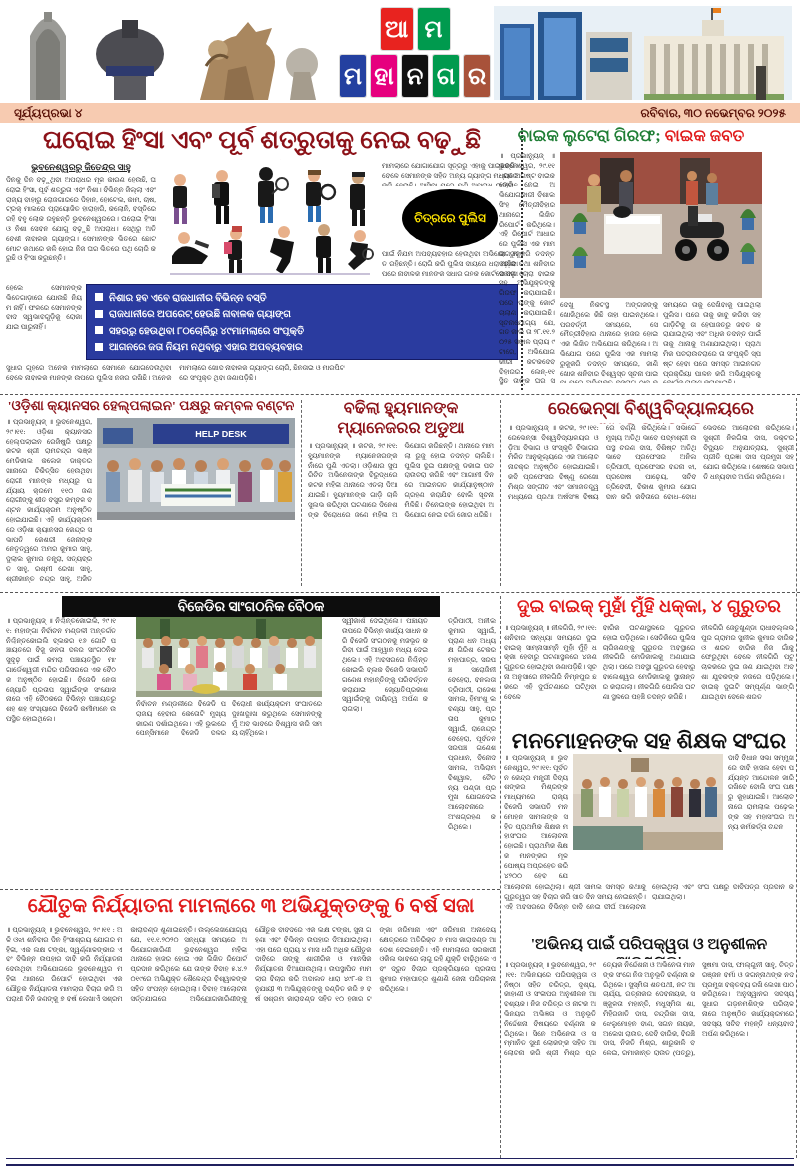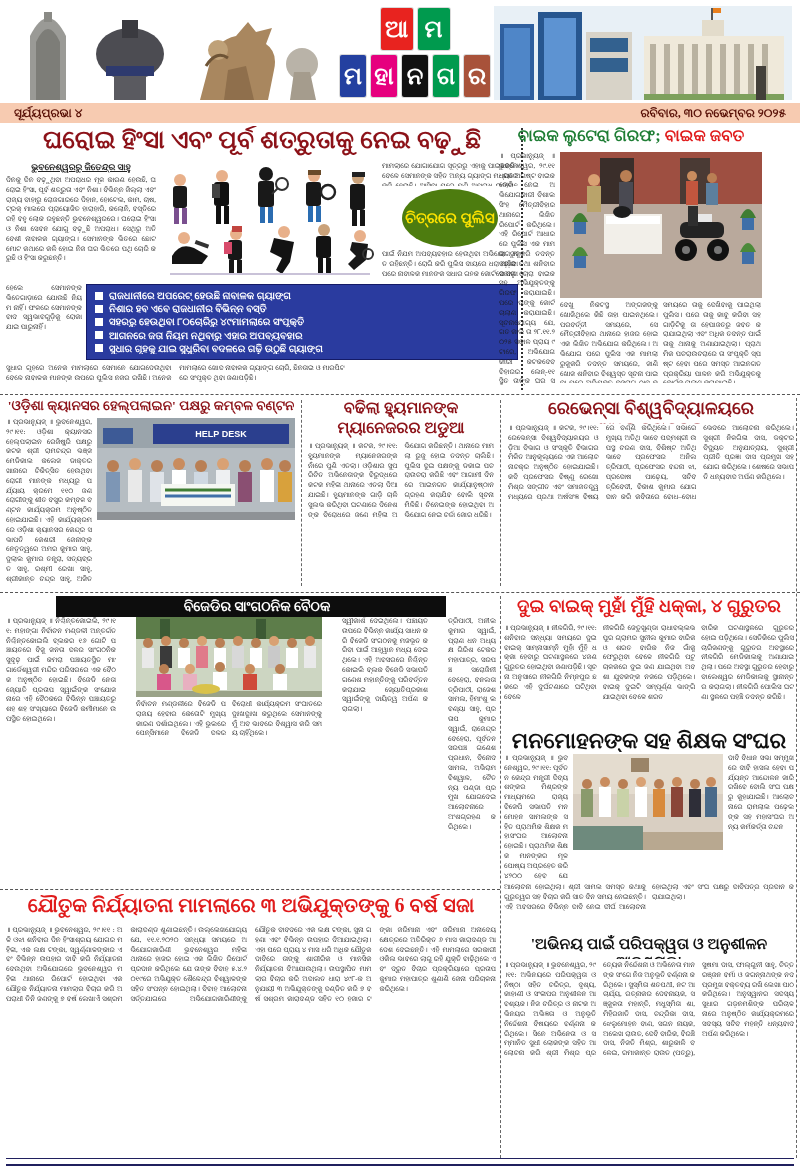--- a/index.html
+++ b/index.html
@@ -23,44 +23,44 @@
   .hl{font-weight:bold;text-align:center;overflow:hidden;}
   .maroon{color:#8c1218;}
   .red{color:#e01b1b;}
   .green{color:#1e7d34;}
   .black{color:#111;}
   
   .main-block{left:6px;top:126px;width:512px;height:266px;}
   .main-head{font-size:25px;line-height:1.15;height:34px;}
   .byline{font-weight:bold;text-decoration:underline;text-align:center;font-size:9px;margin-bottom:3px;color:#222;}
   .main-row{display:flex;gap:6px;height:118px;margin-top:2px;}
-  .callout{width:96px;height:58px;background:#4d7c0f;border-radius:50%;margin:3px auto;
+  .callout{width:96px;height:58px;background:#000000;border-radius:50%;margin:3px auto;
            display:flex;align-items:center;justify-content:center;text-align:center;
-           color:#ffe400;font-weight:bold;font-size:15px;line-height:1.2;overflow:hidden;}
+           color:#ffe400;font-weight:bold;font-size:12px;line-height:1.2;overflow:hidden;}
   .bullet-wrap{display:flex;margin-top:4px;height:76px;}
   .bullet-box{background:#2a3b9f;border:1px solid #141a66;flex:1;margin-left:4px;
               padding:4px 8px;box-sizing:border-box;display:flex;flex-direction:column;justify-content:space-around;}
   .bullet-item{display:flex;align-items:center;color:#fff;font-weight:bold;font-size:10px;line-height:1.1;overflow:hidden;white-space:nowrap;}
   .bullet-item .sq{width:8px;height:8px;background:#fff;margin-right:6px;flex:0 0 auto;}
   .main-bottom{margin-top:4px;height:28px;column-count:3;column-gap:8px;}
   .vdot{border-left:2px dotted #333;}
   .vdash{border-left:1px dashed #666;}
   .hdash{border-top:1px dashed #555;}
   
   .bike-block{left:499px;top:126px;width:264px;height:266px;}
   .bike-head{font-size:16.5px;height:26px;}
   .bike-grid{display:flex;gap:5px;}
   
   .art-a{left:6px;top:398px;width:290px;height:190px;}
   .art-b{left:308px;top:398px;width:186px;height:190px;}
   .art-c{left:508px;top:398px;width:286px;height:190px;}
   
   .bjd{left:6px;top:596px;width:490px;height:288px;}
   .kicker{width:378px;height:21px;background:#0d0d0d;color:#fff;font-weight:bold;font-size:14px;
-          display:flex;align-items:center;justify-content:center;margin:0 auto;overflow:hidden;padding-left:12px;}
+          display:flex;align-items:center;justify-content:center;margin:0 auto;overflow:hidden;}
   .bjd-head{font-size:27px;height:34px;margin-top:2px;}
   .right-col{left:504px;top:596px;width:290px;}
   
   .photo{display:block;background:#ddd;}
   .caption-sign{fill:#ffffff;font:bold 9px "Liberation Sans",sans-serif;}
   
   .bottom-rule{left:6px;top:1158px;width:788px;height:5px;border-top:1px solid #20205e;border-bottom:2.5px solid #20205e;}
 </style>
 </head>
 <body>
@@ -200,37 +200,33 @@
       <div class="callout">ଚିତ୍ରରେ ପୁଲିସ</div>
       <div class="col-text" style="height:26px;">ପାଇଁ ନିଯମ ଅପବ୍ୟବହାର ହେଉଥିବା ଅଭିଯୋଗ ମତ ରହିଛନ୍ତି। ରୋଗି କରି ପୁଲିସ ଦାୟରେ ଧରା ପଡ଼ିବା ପରେ ନାବାଳକ ମାନଙ୍କୁ ସୁଧାର ଗୃହକୁ କୋର୍ଟରେ ଦାଖଲ କରାଯାଉଛି।</div>
     </div>
   </div>
 
   <div class="bullet-wrap">
     <div class="col-text" style="width:76px;flex:0 0 auto;height:76px;">ହେଲେ ସେମାନଙ୍କ ଭିତେଗାଡ଼ାରେ ଯୋଉଛି ନିୟମ ନାହିଁ। ଫଳରେ ସେମାନଙ୍କ ବାଦ ସ୍ୱଭାବଗୁଡ଼ିକୁ ରୋକା ଯାଇ ପାରୁନାହିଁ।</div>
     <div class="bullet-box">
       <div class="bullet-item">
           <span class="sq"></span>
-          <span>ରାଜଧାନୀରେ ଅପରେଟ୍ ହେଉଛି ନାବାଳକ ଗ୍ୟାଙ୍ଗ</span>
+          <span>ନିଶାର ହବ ଏବେ ରାଜଧାନୀର ବିଭିନ୍ନ ବସ୍ତି</span>
         </div>
       <div class="bullet-item">
           <span class="sq"></span>
-          <span>ନିଶାର ହବ ଏବେ ରାଜଧାନୀର ବିଭିନ୍ନ ବସ୍ତି</span>
+          <span>ରାଜଧାନୀରେ ଅପରେଟ୍ ହେଉଛି ନାବାଳକ ଗ୍ୟାଙ୍ଗ</span>
         </div>
       <div class="bullet-item">
           <span class="sq"></span>
           <span>ସହରରୁ ହେଉଥିବା ୮୦ଚୋରିରୁ ୪୯ମାମଲାରେ ସଂପୃକ୍ତି</span>
         </div>
       <div class="bullet-item">
           <span class="sq"></span>
           <span>ଆଗନରେ ଜତା ନିୟମ ନଥିବାରୁ ଏହାର ଅପବ୍ୟବହାର</span>
-        </div>
-      <div class="bullet-item">
-          <span class="sq"></span>
-          <span>ସୁଧାର ଗୃହକୁ ଯାଇ ସୁଧୁରିବା ବଦଳରେ ଗଢ଼ି ଉଠୁଛି ଗ୍ୟାଙ୍ଗ</span>
         </div>
     </div>
   </div>
   <div class="col-text main-bottom">ସୁଧାର ଗୃହରେ ଅନେକ ମାମଲାରେ ସେମାନେ ଯୋଗଦେଉଥିବା ବେଳେ ନାବାଳକ ମାନଙ୍କ ଉପରେ ପୁଲିସ ନଜର ରଖିଛି। ଅନେକ ମାମଲାରେ ଖୋଦ ନାବାଳକ ଗ୍ୟାଙ୍ଗ ଚୋରି, ଛିନତାଇ ଓ ମାରପିଟରେ ସଂପୃକ୍ତ ଥିବା ଜଣାପଡ଼ିଛି।</div>
 </div>
 
 <div class="abs vdot" style="left:521px;top:128px;height:262px;"></div>
 
 <div class="abs bike-block">
   <div class="hl bike-head"><span class="green">ବାଇକ ଲୁଟେରା ଗିରଫ;</span><span class="red"> ବାଇକ ଜବତ</span></div>
@@ -403,22 +399,22 @@
 </div>
 
 <div class="abs vdash" style="left:500px;top:596px;height:562px;"></div>
 <div class="abs vdash" style="left:796px;top:398px;height:760px;"></div>
 
 <div class="abs right-col" style="top:596px;height:562px;">
   <div>
     <div class="hl red" style="font-size:18px;height:26px;">ଦୁଇ ବାଇକ୍ ମୁହାଁ ମୁଁହି ଧକ୍କା, ୪ ଗୁରୁତର</div>
     <div style="display:flex;gap:6px;margin-top:2px;">
       <div class="col-text" style="flex:1;height:96px;">॥ ପ୍ରଭାନ୍ୟୁଜ୍ ॥ ନୀଳଗିରି, ୨୯।୧୧: ଶନିବାର ସନ୍ଧ୍ୟା ସମୟରେ ଦୁଇ ବାଇକ୍ ସାମ୍ନାସାମ୍ନି ମୁହାଁ ମୁଁହି ଧକ୍କା ହେବାରୁ ଘଟଣାସ୍ଥଳରେ ୪ଜଣ ଗୁରୁତର ହୋଇଥିବା ଜଣାପଡ଼ିଛି। ସୂଚନା ଅନୁସାରେ ନୀଳଗିରି ନିମ୍ନପୁର ଛକରେ ଏହି ଦୁର୍ଘଟଣାରେ ଘଟିଥିବା ବେଳେ</div>
+      <div class="col-text" style="flex:1;height:96px;">ବାରିକ ଘଟଣାସ୍ଥଳରେ ଗୁରୁତର ହୋଇ ପଡ଼ିଥିଲେ। ସେତିକିରେ ପୁଲିସ ଚାରିଜଣଙ୍କୁ ଗୁରୁତର ଅବସ୍ଥାରେ ନୀଳଗିରି ମେଡିକାଲକୁ ଅଣାଯାଇଥିଲା। ପରେ ଅବସ୍ଥା ଗୁରୁତର ହେବାରୁ ବାଲେଶ୍ୱର ମେଡିକାଲକୁ ସ୍ଥାନାନ୍ତର କରାଗଲା। ନୀଳଗିରି ପୋଲିସ ଘଟଣା ସ୍ଥଳରେ ପହଞ୍ଚି ତଦନ୍ତ କରିଛି।</div>
       <div class="col-text" style="flex:1;height:96px;">ନୀଳଗିରି ଜେତୁଖୁଣ୍ଡା ରାଧାବଲ୍ଲଭପୁର ଗ୍ରାମର ସୁନୀଲ କୁମାର ବାରିକ ଓ ଶରତ ବାରିକ ନିଜ ଗାଁକୁ ଫେରୁଥିବା ବେଳେ ନୀଳଗିରି ପଟୁ ଚାଳକରେ ଦୁଇ ଜଣ ଯାଇଥିବା ଅବଶା ଯୁବକଙ୍କ ନଜରେ ପଡ଼ିଥିଲେ। ବାଇକ୍ ଦୁଇଟି ସମ୍ପୂର୍ଣ୍ଣ ଭାଙ୍ଗି ଯାଇଥିବା ବେଳେ ଶରତ</div>
-      <div class="col-text" style="flex:1;height:96px;">ବାରିକ ଘଟଣାସ୍ଥଳରେ ଗୁରୁତର ହୋଇ ପଡ଼ିଥିଲେ। ସେତିକିରେ ପୁଲିସ ଚାରିଜଣଙ୍କୁ ଗୁରୁତର ଅବସ୍ଥାରେ ନୀଳଗିରି ମେଡିକାଲକୁ ଅଣାଯାଇଥିଲା। ପରେ ଅବସ୍ଥା ଗୁରୁତର ହେବାରୁ ବାଲେଶ୍ୱର ମେଡିକାଲକୁ ସ୍ଥାନାନ୍ତର କରାଗଲା। ନୀଳଗିରି ପୋଲିସ ଘଟଣା ସ୍ଥଳରେ ପହଞ୍ଚି ତଦନ୍ତ କରିଛି।</div>
     </div>
   </div>
 
   <div style="margin-top:8px;">
     <div class="hl black" style="font-size:22px;height:24px;">ମନମୋହନଙ୍କ ସହ ଶିକ୍ଷକ ସଂଘର ଆଲୋଚନା</div>
     <div style="display:flex;gap:5px;margin-top:2px;">
       <div class="col-text" style="width:64px;flex:0 0 auto;height:126px;">॥ ପ୍ରଭାନ୍ୟୁଜ୍ ॥ ଭୁବନେଶ୍ୱର, ୨୯।୧୧: ପୂର୍ବତନ କେନ୍ଦ୍ର ମନ୍ତ୍ରୀ ଦିବ୍ୟଶଙ୍କର ମିଶ୍ରଙ୍କ ମାଧ୍ୟମରେ ରାଜ୍ୟ ବିଜେପି ସଭାପତି ମନମୋହନ ସାମଲଙ୍କ ସହିତ ପ୍ରାଥମିକ ଶିକ୍ଷକ ମହାସଂଘର ଆଲୋଚନା ହୋଇଛି। ପ୍ରାଥମିକ ଶିକ୍ଷକ ମାନଙ୍କର ମୂଳ ପୋଷ୍ୟ ଅପ୍ରହେତ କରି ୪୨୦୦ ହେବ ଯେ ଗ୍ରେଡ଼୍ ପେ ଦାବି</div>
       <svg width="150" height="96" viewBox="0 0 150 96" class="photo">
         <rect width="150" height="96" fill="#d9cfc2"></rect>
         <rect x="0" y="0" width="150" height="40" fill="#e4dccf"></rect>

